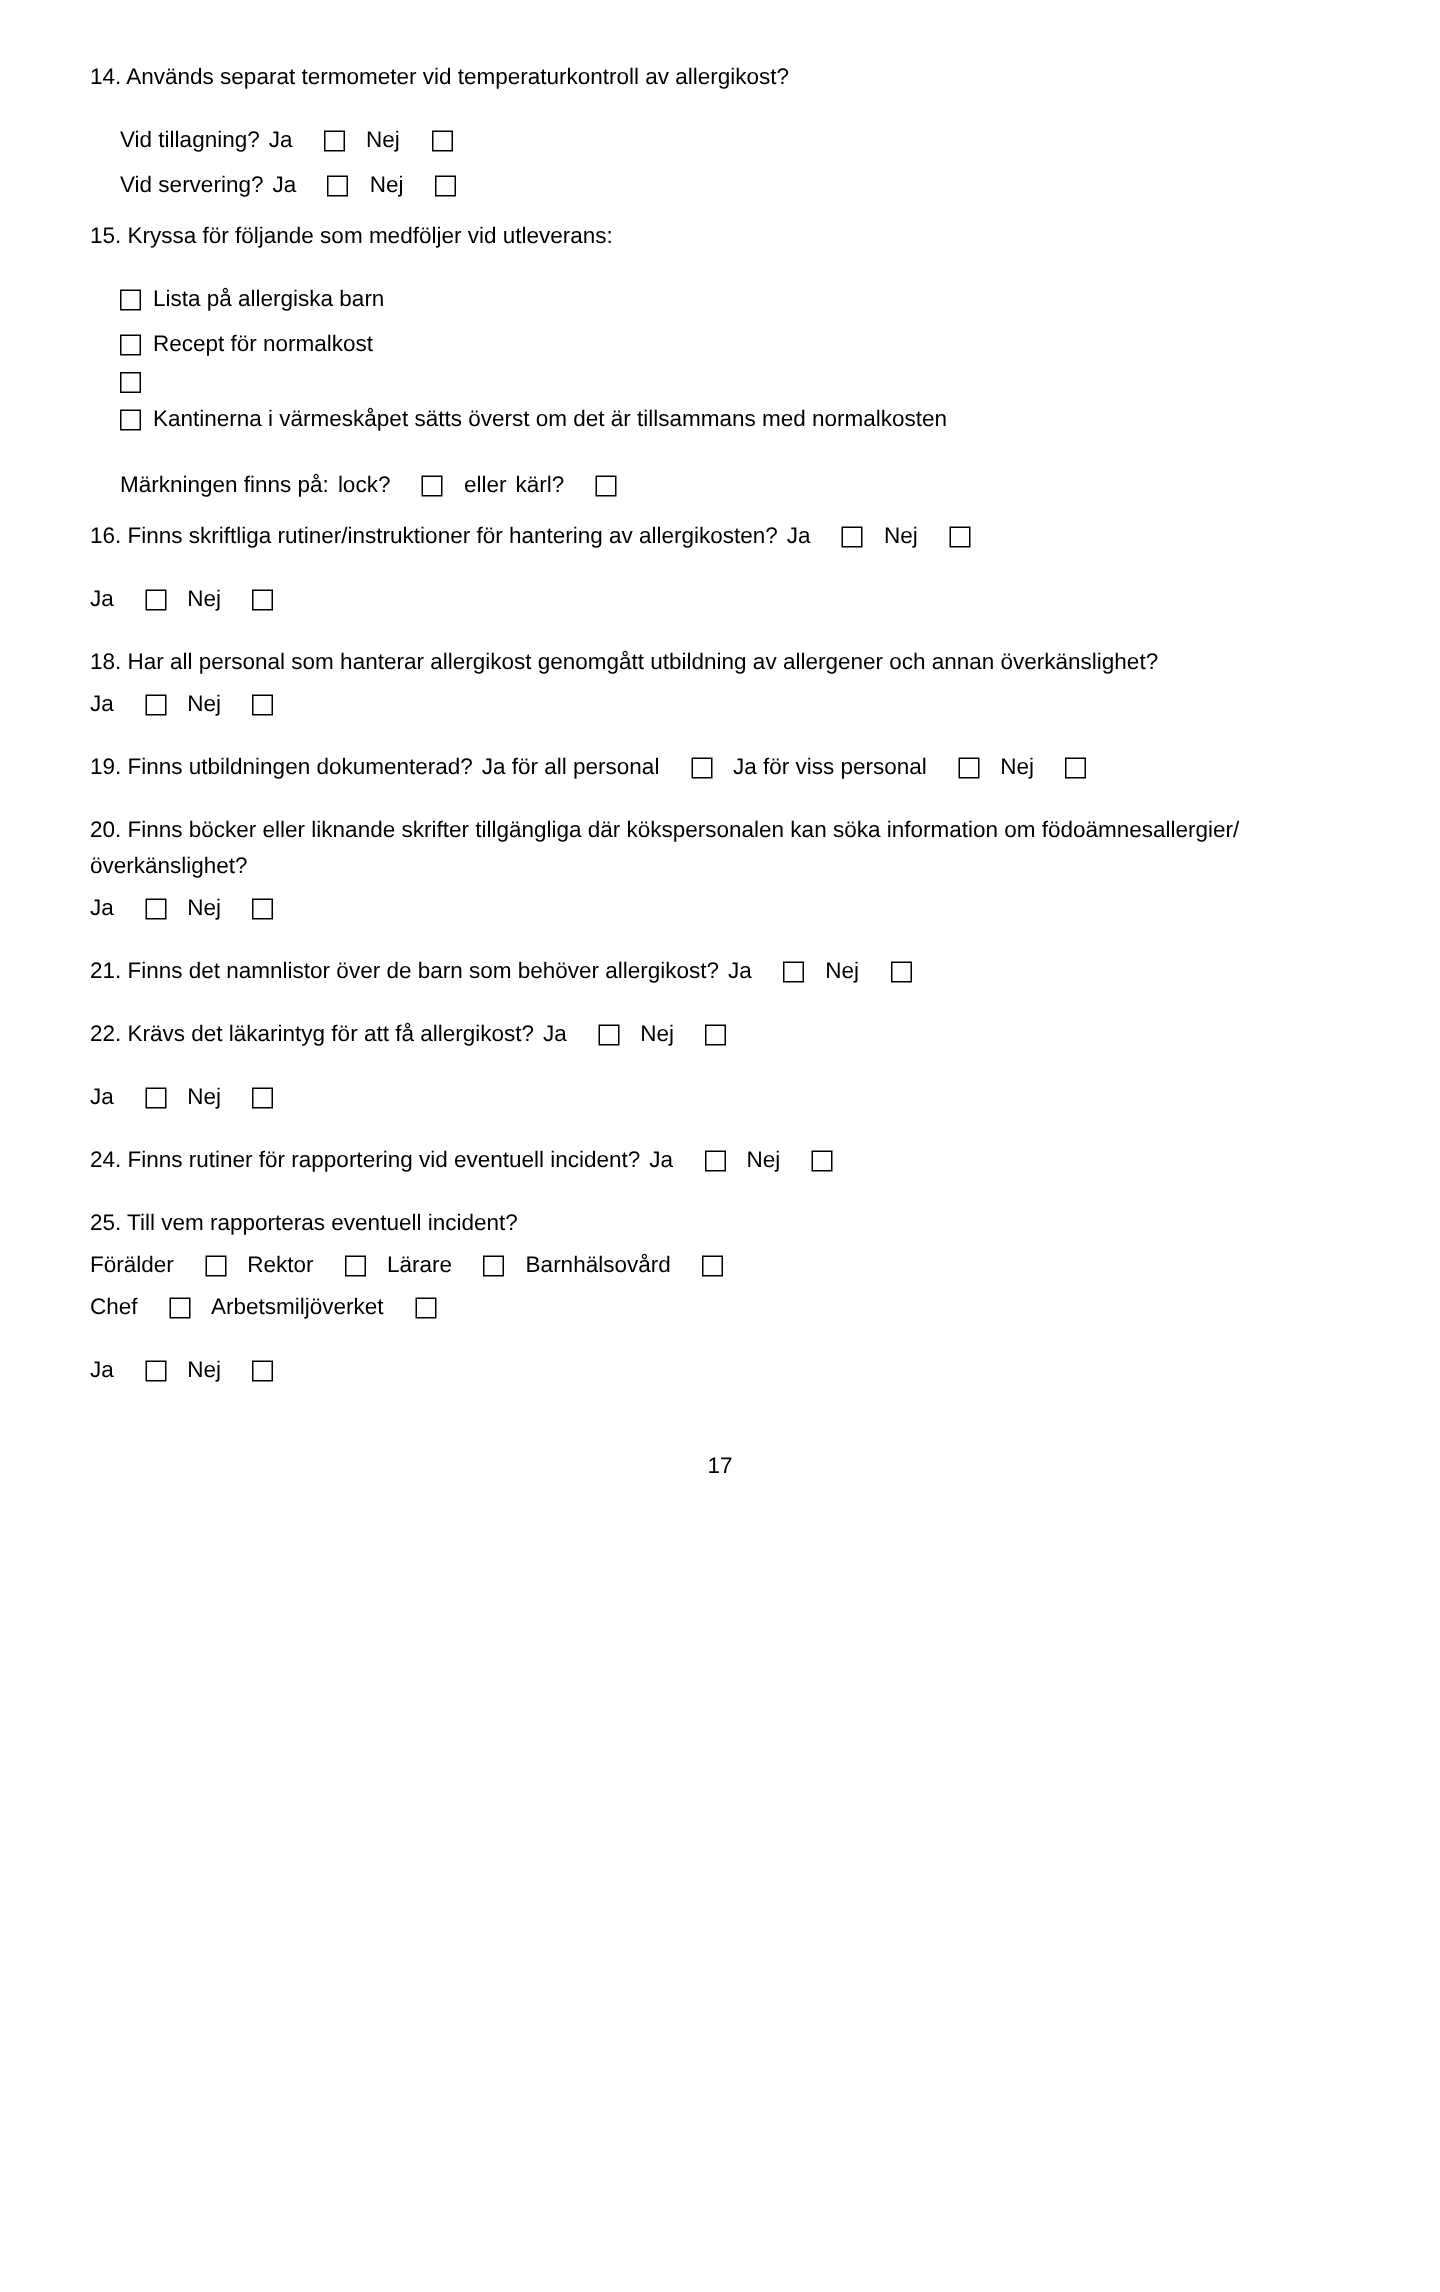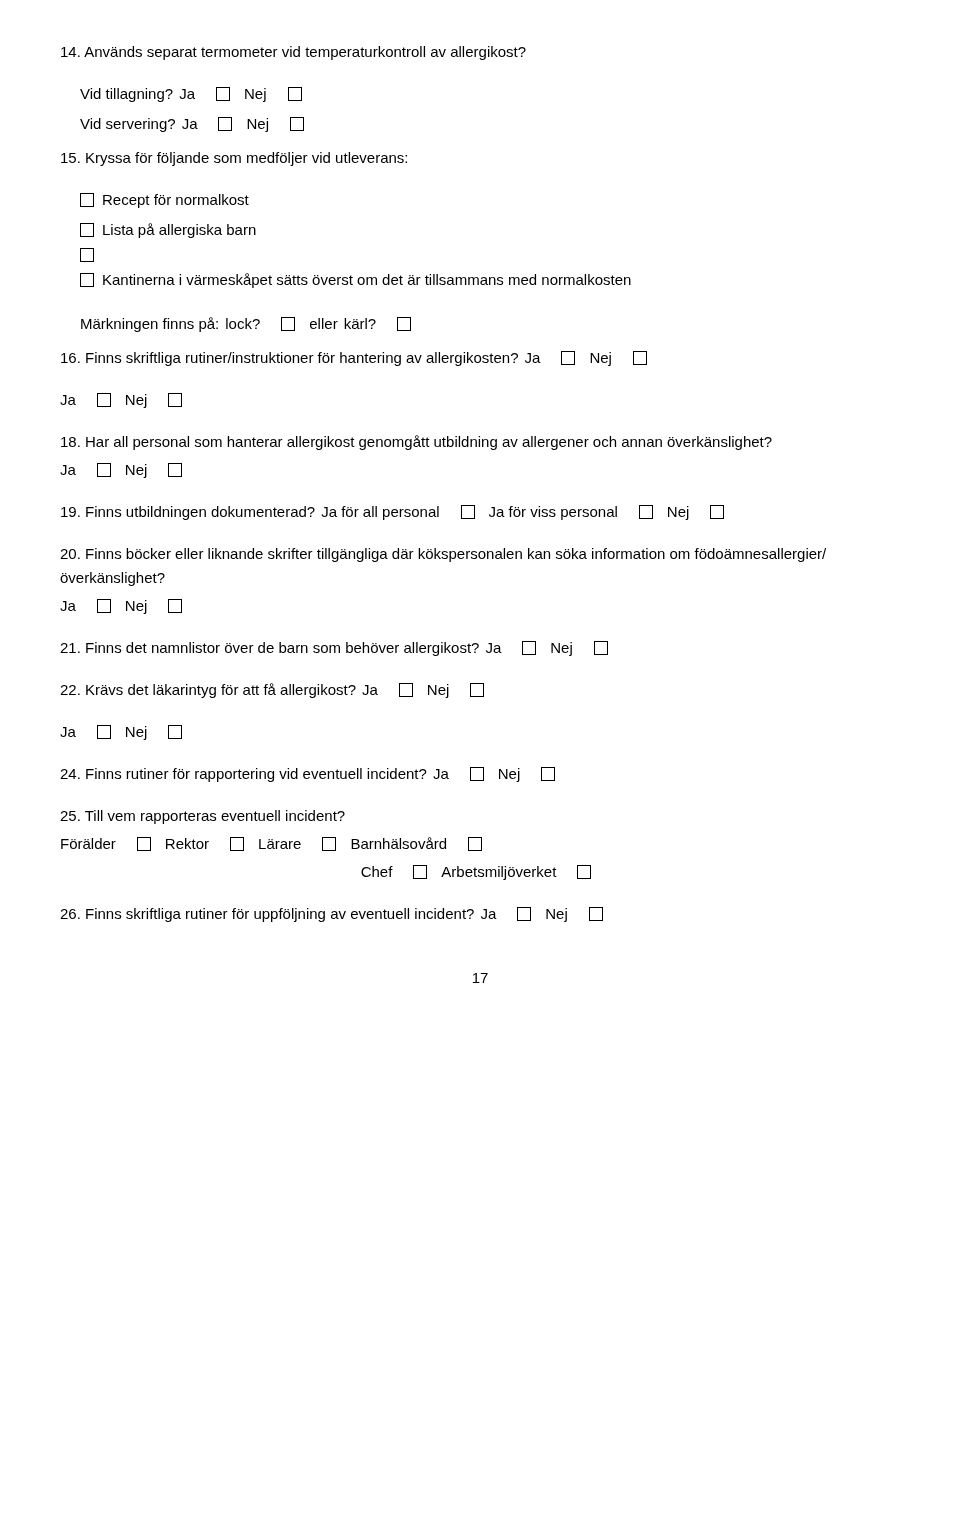--- a/index.html
+++ b/index.html
@@ -92,25 +92,25 @@
   </div>
 </div>
 
 <div class="question-block" style="margin-top: 10px;">
   <p class="question-text">15. Kryssa för följande som medföljer vid utleverans:</p>
 </div>
 
 <div class="indent-block">
   <div class="checklist-item">
     <span class="cb"></span>
-    <span>Recept för normalkost</span>
+    <span>Lista på allergiska barn</span>
   </div>
   <div class="checklist-item">
     <span class="cb"></span>
-    <span>Lista på allergiska barn</span>
+    <span>Recept för normalkost</span>
   </div>
   <div class="checklist-item">
     <span class="cb"></span>
   </div>
   <div class="checklist-item">
     <span class="cb"></span>
     <span>Kantinerna i värmeskåpet sätts överst om det är tillsammans med normalkosten</span>
   </div>
 </div>
 
@@ -270,35 +270,34 @@
     </span>
     <span class="checkbox-label">
       <span class="question-text">Lärare</span>
       <span class="cb"></span>
     </span>
     <span class="checkbox-label">
       <span class="question-text">Barnhälsovård</span>
       <span class="cb"></span>
     </span>
   </div>
-  <div class="inline-row" style="margin-top: 4px; justify-content: center;">
+  <div class="inline-row" style="margin-top: 4px;">
     <span class="checkbox-label">
       <span class="question-text">Chef</span>
       <span class="cb"></span>
     </span>
     <span class="checkbox-label">
       <span class="question-text">Arbetsmiljöverket</span>
       <span class="cb"></span>
     </span>
   </div>
 </div>
 
 <div class="question-block">
   <div class="inline-row">
-    <span class="question-text">26. Finns skriftliga rutiner för uppföljning av eventuell incident?</span>
     <span class="checkbox-label">
       <span class="question-text">Ja</span>
       <span class="cb"></span>
     </span>
     <span class="checkbox-label">
       <span class="question-text">Nej</span>
       <span class="cb"></span>
     </span>
   </div>
 </div>

